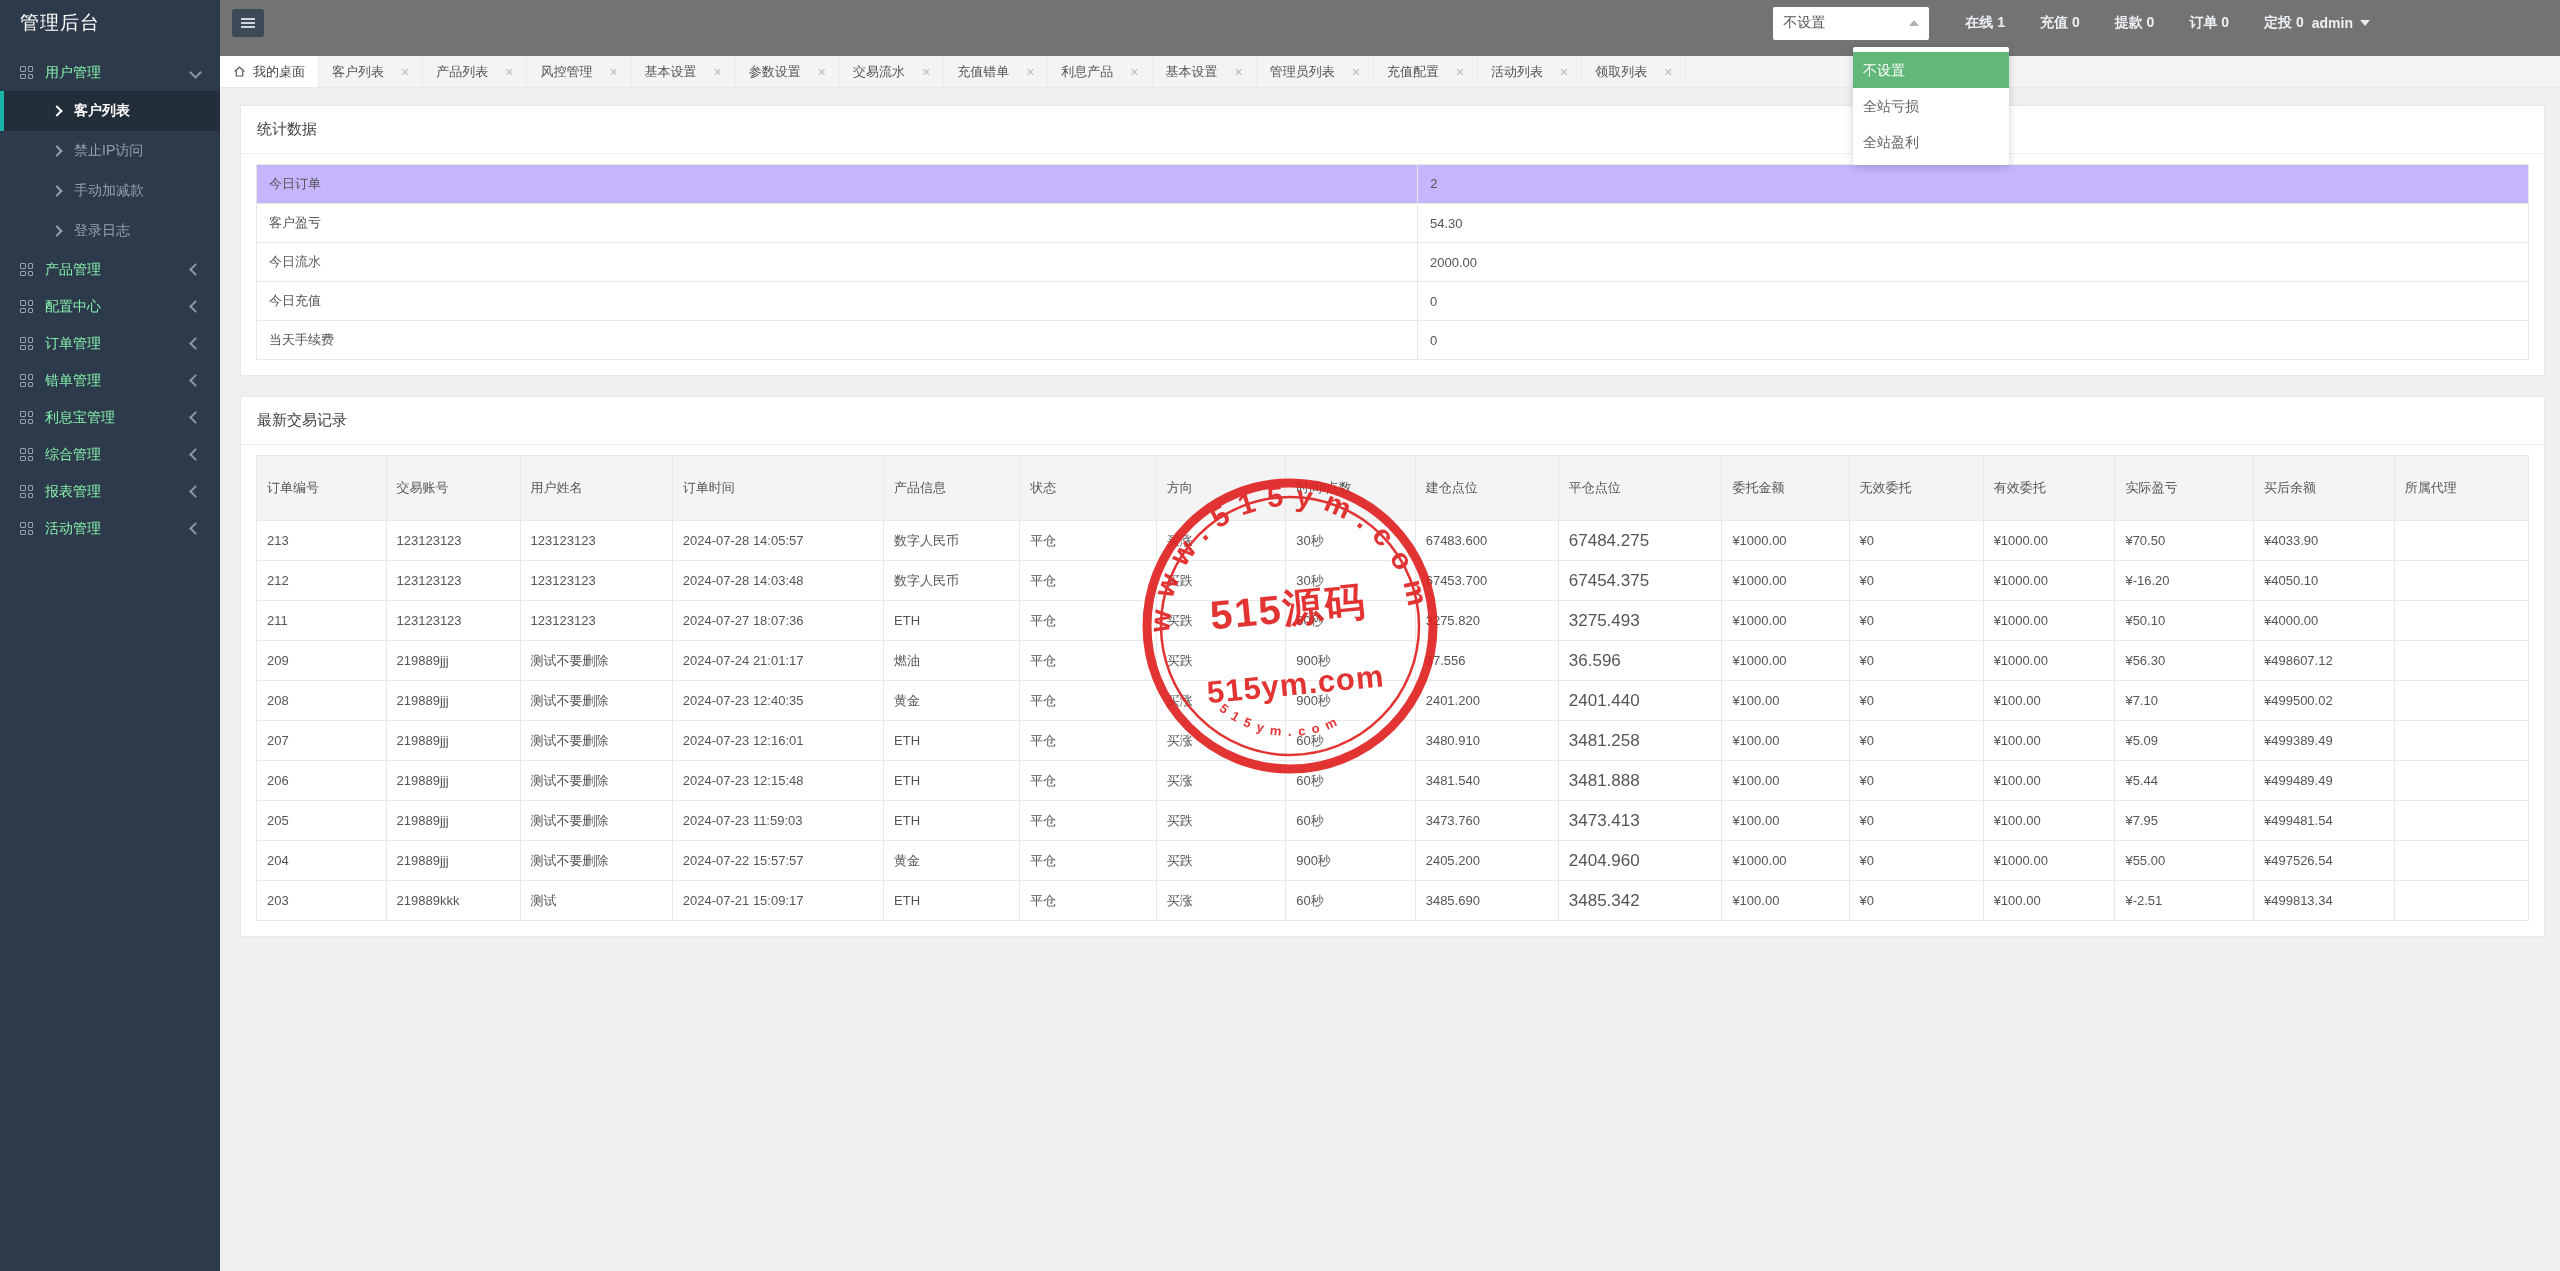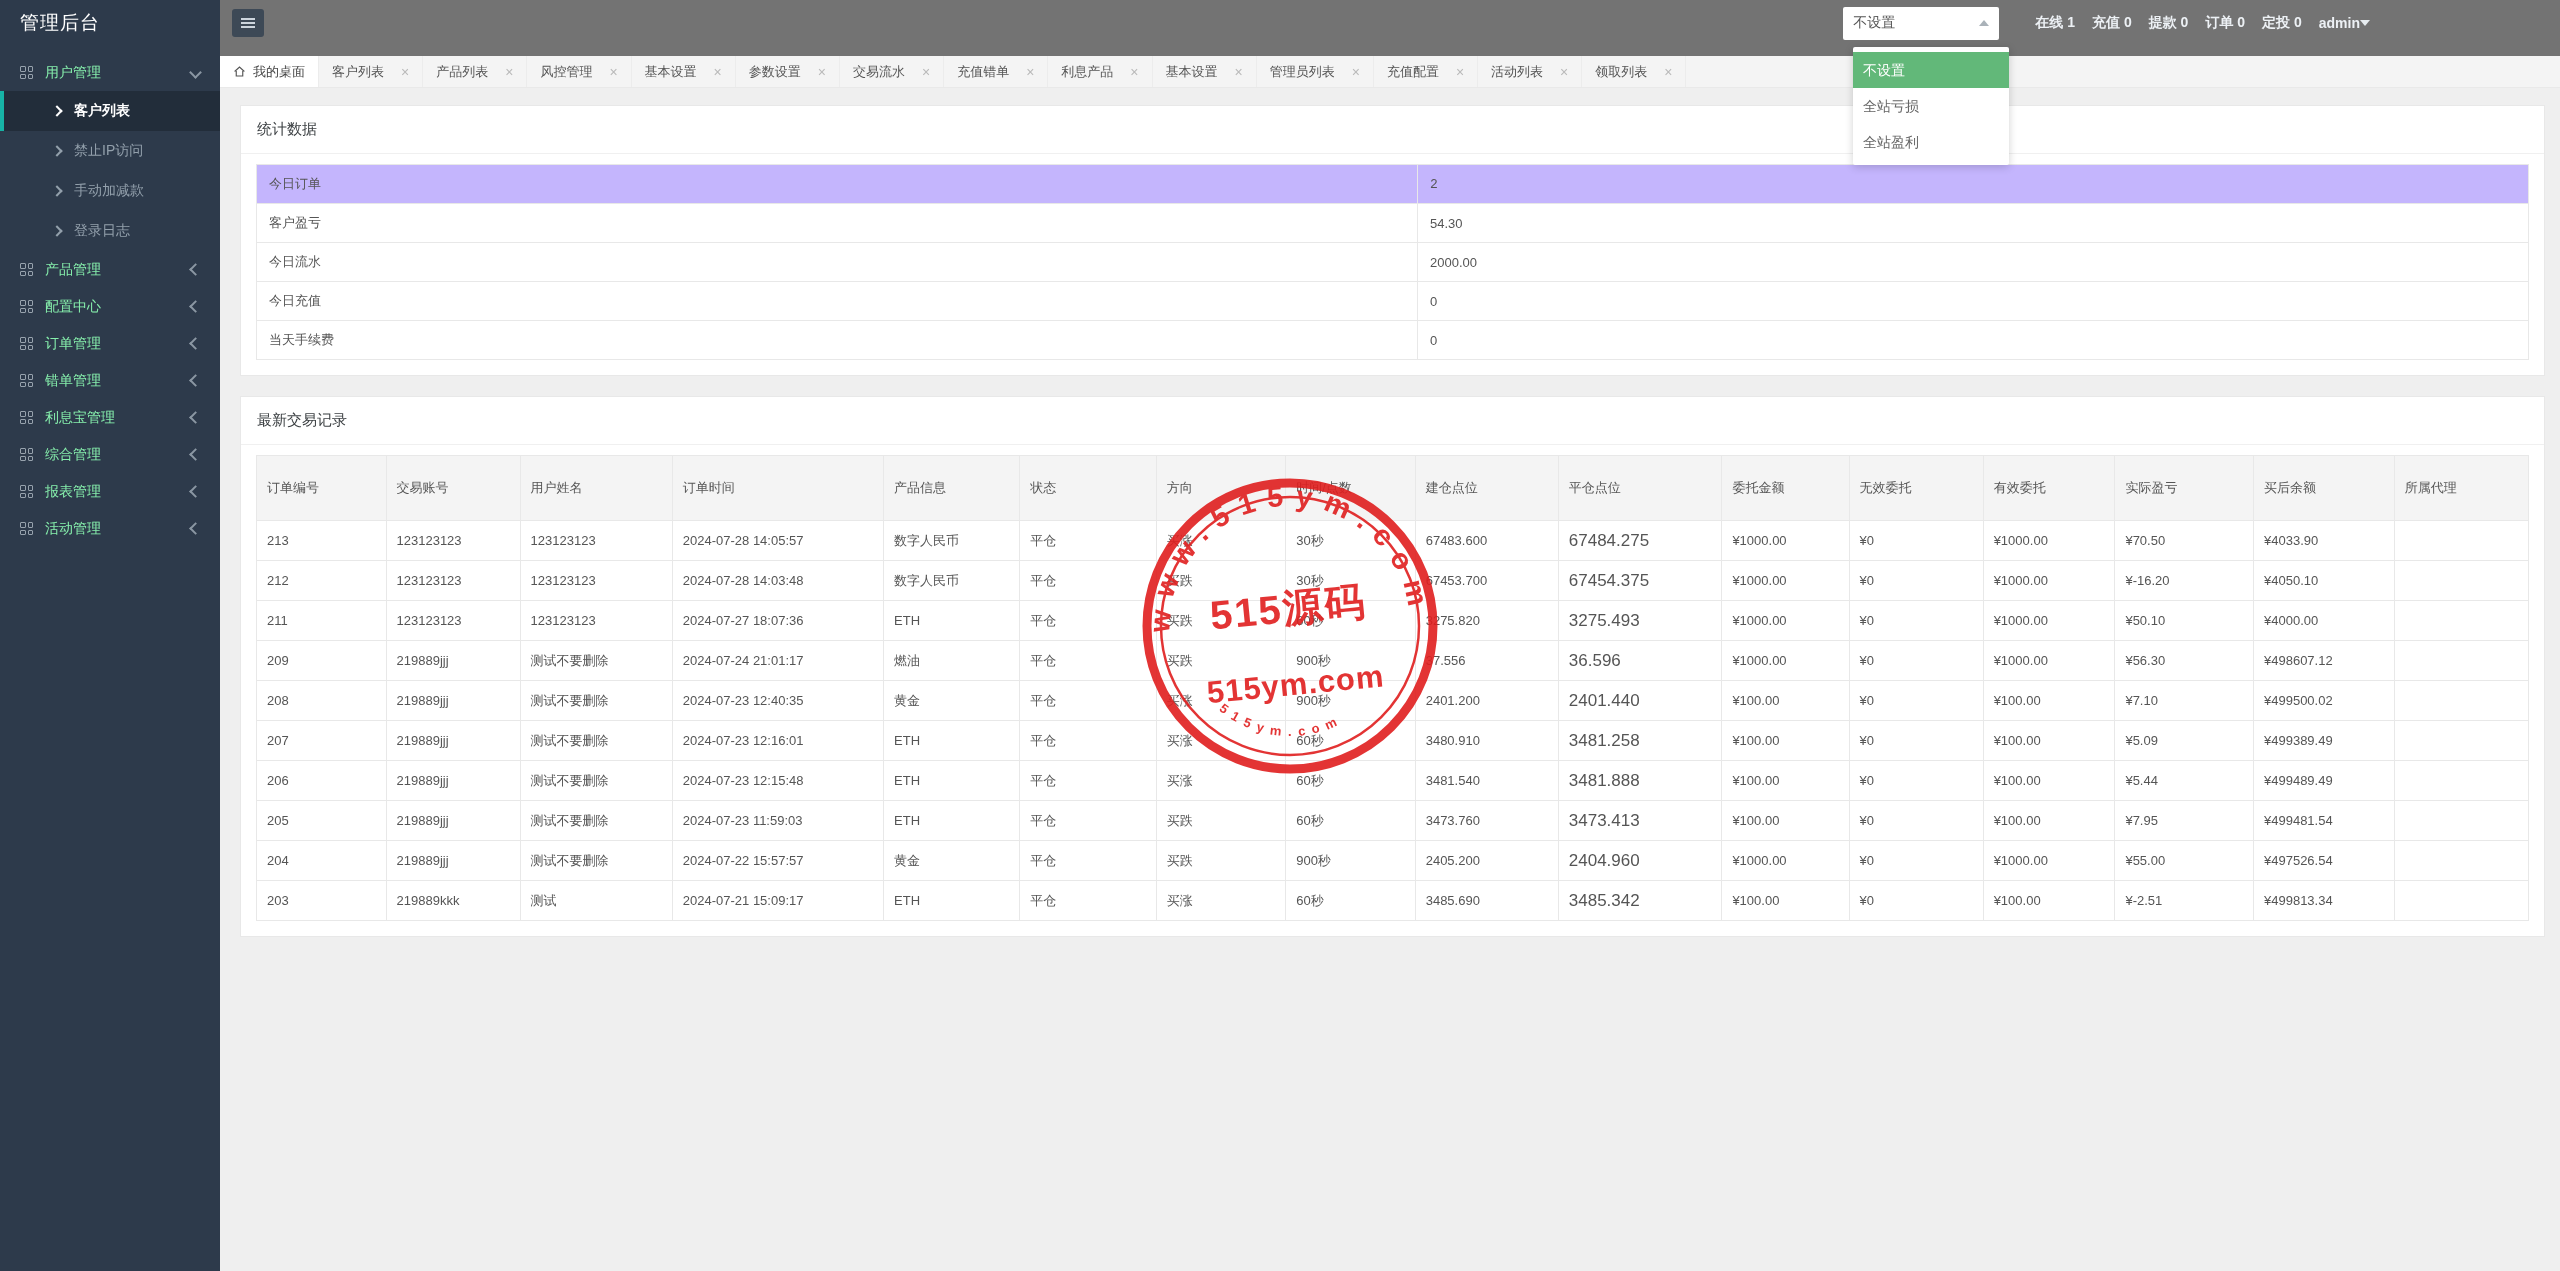--- a/index.html
+++ b/index.html
@@ -29,24 +29,24 @@
   .main{flex:1;display:flex;flex-direction:column;position:relative;min-width:0;}
   .topbar{height:56px;background:#737373;position:relative;flex:none;z-index:40;}
   .hamburger{position:absolute;left:12px;top:9px;width:32px;height:28px;background:#3d4956;border:0;
     border-radius:3px;cursor:pointer;display:flex;align-items:center;justify-content:center;}
   .hamburger-lines{width:14px;height:2px;background:#cdd5dd;box-shadow:0 -4px 0 #cdd5dd,0 4px 0 #cdd5dd;display:block;}
   .topbar-right{position:absolute;right:190px;top:0;height:46px;display:flex;align-items:center;}
   .select-box{width:156px;height:33px;background:#fff;border-radius:2px;display:flex;align-items:center;
     padding:0 10px;font-size:14px;color:#555;margin-right:36px;cursor:pointer;box-sizing:border-box;}
   .arrow-up{margin-left:auto;width:0;height:0;border-left:5px solid transparent;border-right:5px solid transparent;
     border-bottom:6px solid #aab2b9;}
-  .topnav{display:flex;align-items:center;gap:17px;}
+  .topnav{display:flex;align-items:center;gap:35px;}
   .nav-item{color:#edf1f5;font-size:14px;font-weight:bold;cursor:pointer;white-space:nowrap;}
-  .user{display:flex;align-items:center;color:#edf1f5;font-size:14px;font-weight:bold;
-    margin-left:17px;cursor:pointer;}
+  .user{display:flex;align-items:center;gap:7px;color:#edf1f5;font-size:14px;font-weight:bold;
+    margin-left:8px;cursor:pointer;}
   .arrow-down{width:0;height:0;border-left:5px solid transparent;border-right:5px solid transparent;
     border-top:6px solid #e7ecf0;}
   .dropdown{position:absolute;left:1633px;top:47px;width:156px;background:#fff;border-radius:2px;
     box-shadow:0 2px 8px rgba(0,0,0,.18);padding:5px 0;z-index:60;box-sizing:border-box;}
   .dropdown .option{height:36px;line-height:36px;padding:0 10px;font-size:14px;color:#666;cursor:pointer;}
   .dropdown .option.selected{background:#62b879;color:#fff;}
 
   
   .tabbar{height:32px;background:#f4f4f4;display:flex;flex:none;border-bottom:1px solid #e9e9e9;box-sizing:border-box;}
   .tab{display:flex;align-items:center;padding:0 13px;font-size:13px;color:#555;border-right:1px solid #ececec;

